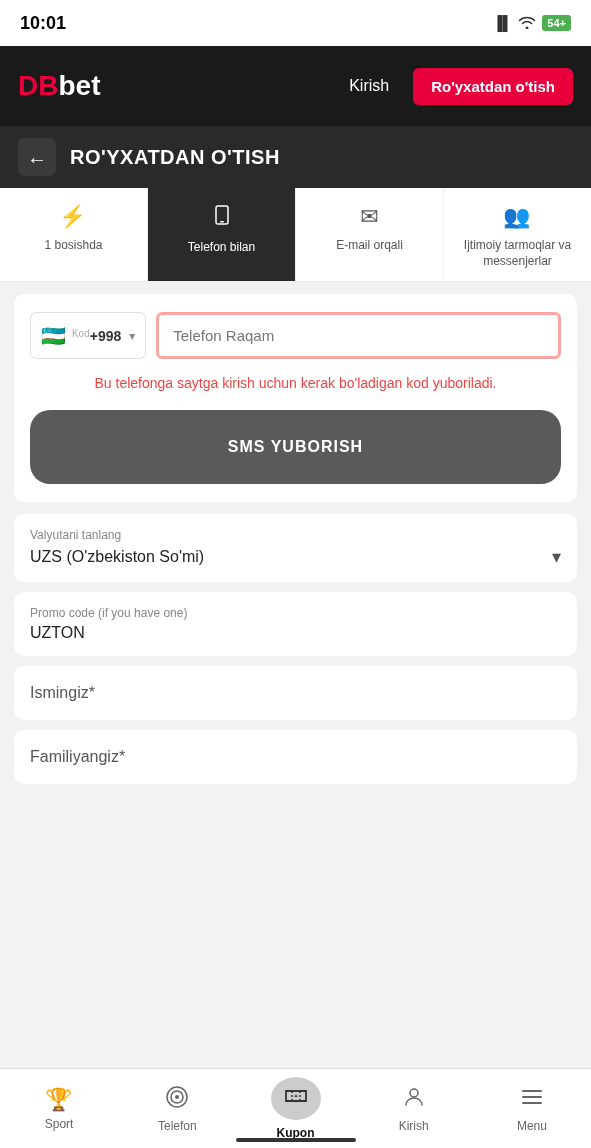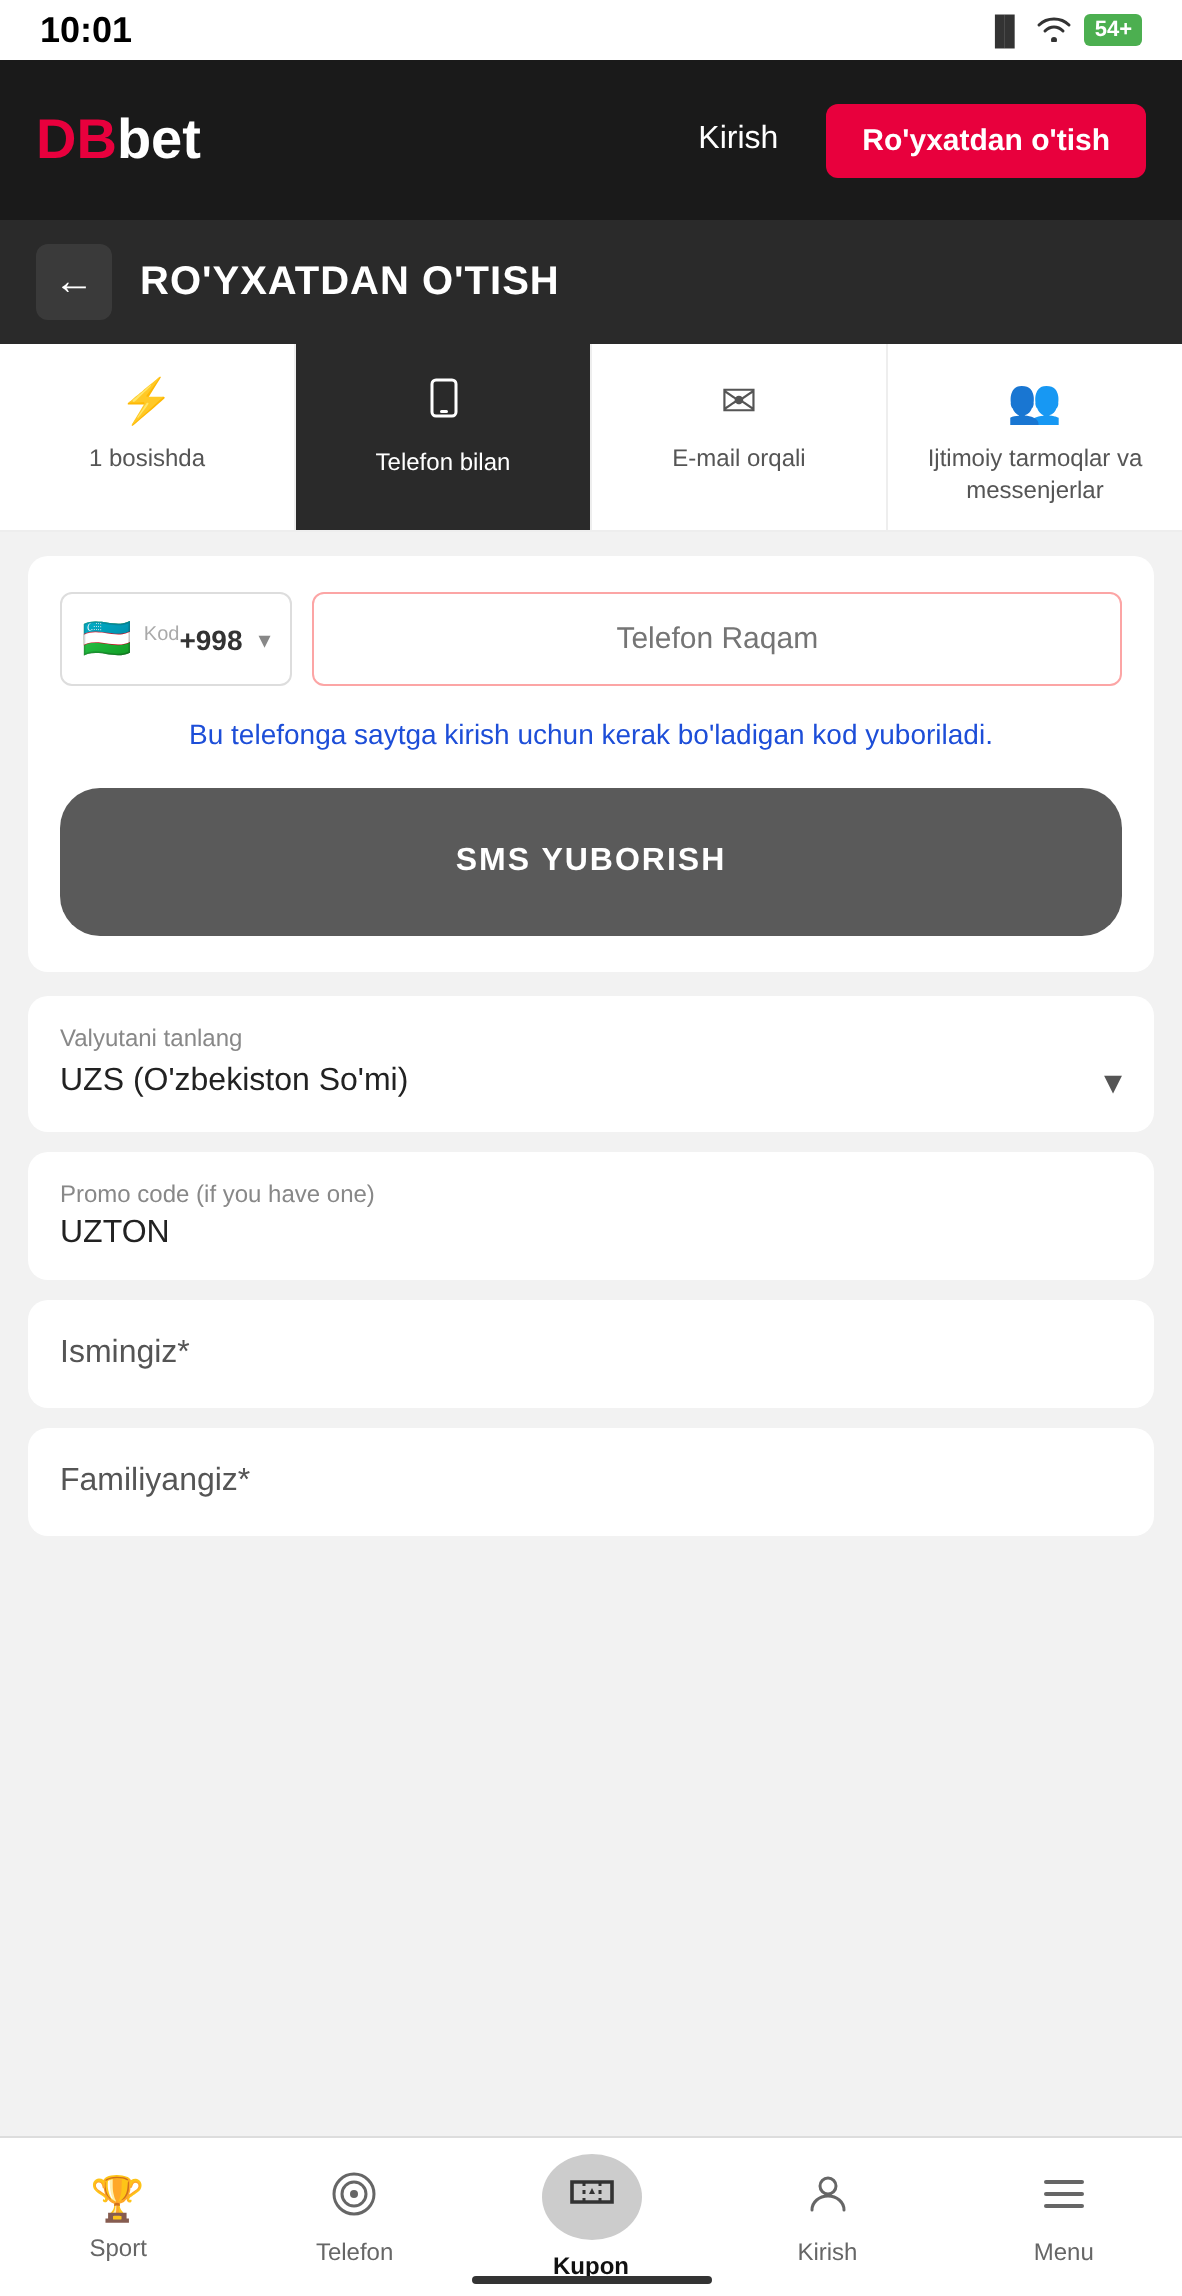--- a/index.html
+++ b/index.html
@@ -13,21 +13,21 @@
       flex-direction: column;
     }
 
     
     .status-bar {
       background: #fff;
       display: flex;
       justify-content: space-between;
       align-items: center;
       padding: 10px 20px;
-      height: 30px;
+      height: 46px;
     }
     .status-time {
       font-size: 18px;
       font-weight: 600;
       color: #000;
     }
     .status-icons {
       display: flex;
       align-items: center;
       gap: 6px;
@@ -179,34 +179,33 @@
       display: flex;
       flex-direction: row;
       font-size: 11px;
       color: #888;
     }
     .country-code-text .label { font-size: 10px; color: #aaa; }
     .country-code-text .code { font-size: 14px; color: #333; font-weight: 600; }
     .chevron-down { font-size: 12px; color: #888; margin-left: 2px; }
     .phone-input {
       flex: 1;
-      border: 1px solid #fca5a5;
+      border: 3px solid #fca5a5;
       border-radius: 6px;
       padding: 12px 14px;
       font-size: 15px;
       color: #bbb;
       outline: none;
-      text-align: center;
     }
 
     
     .info-text {
       text-align: center;
       font-size: 14px;
-      color: #1d4ed8;
+      color: #ef4444;
       margin-bottom: 16px;
       line-height: 1.5;
     }
 
     
     .sms-btn {
       width: 100%;
       background: #5a5a5a;
       color: #fff;
       border: none;

